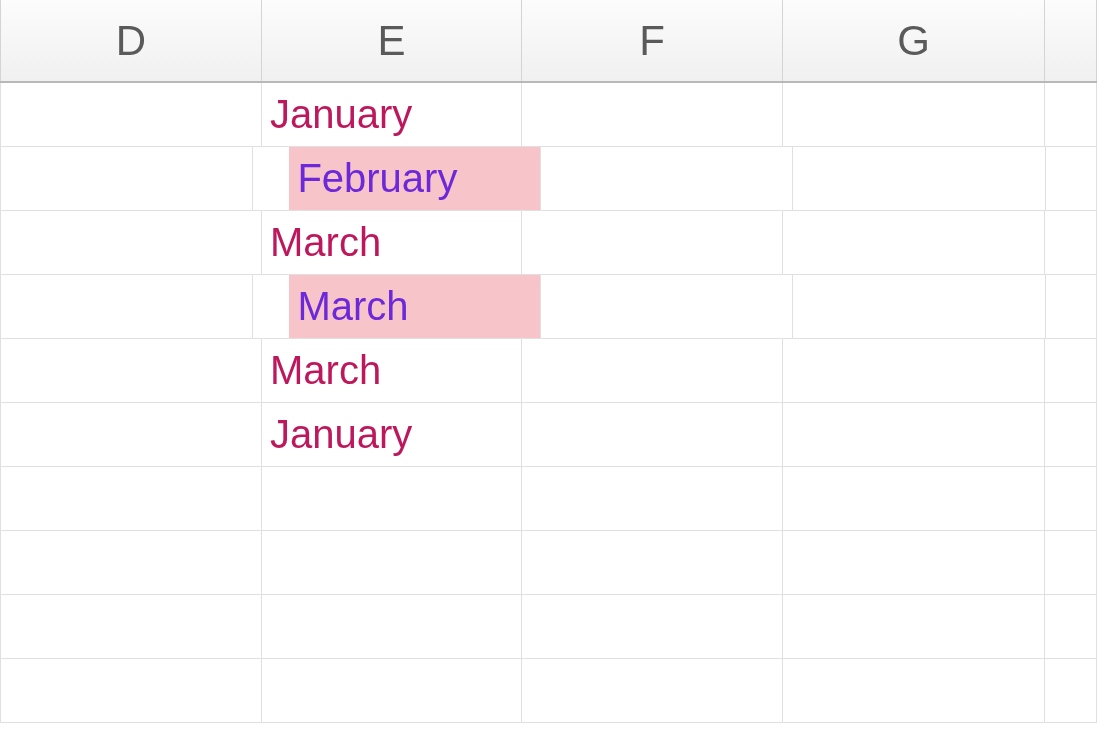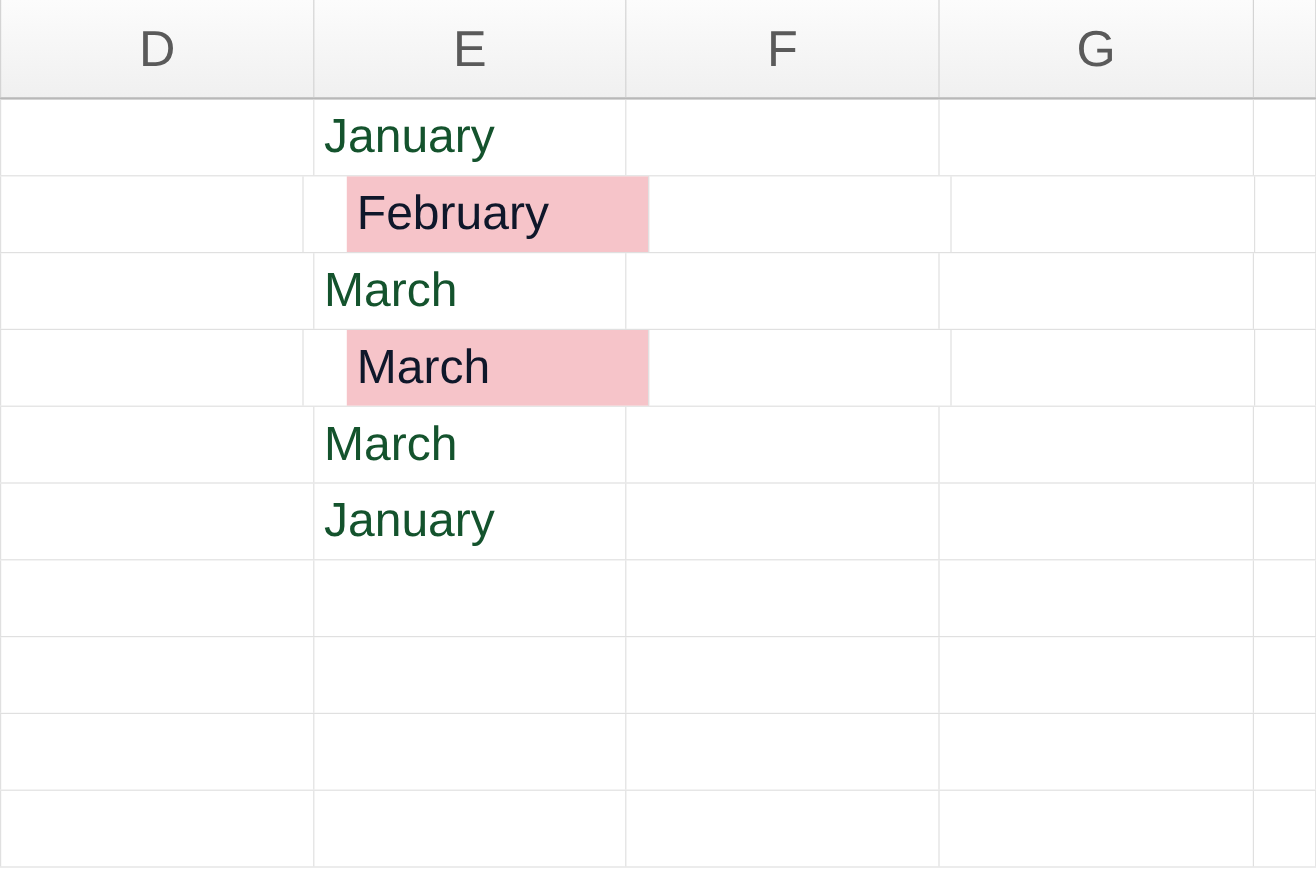--- a/index.html
+++ b/index.html
@@ -47,28 +47,28 @@
       display: flex;
       height: 64px;
       border-bottom: 1px solid #e0e0e0;
     }
     .cell {
       border-right: 1px solid #e0e0e0;
       display: flex;
       align-items: center;
       padding-left: 8px;
       font-size: 40px;
-      color: #14532d;
+      color: #be185d;
       overflow: hidden;
       white-space: nowrap;
     }
     .cell.col-D { border-left: 1px solid #e0e0e0; }
     .highlighted {
       background: #f6c4c9;
-      color: #0f172a;
+      color: #6d28d9;
       margin-left: 36px;
     }
   </style>
 </head>
 <body>
 
 <div class="spreadsheet">
   <div class="header-row">
     <div class="col-header col-D">D</div>
     <div class="col-header col-E">E</div>

